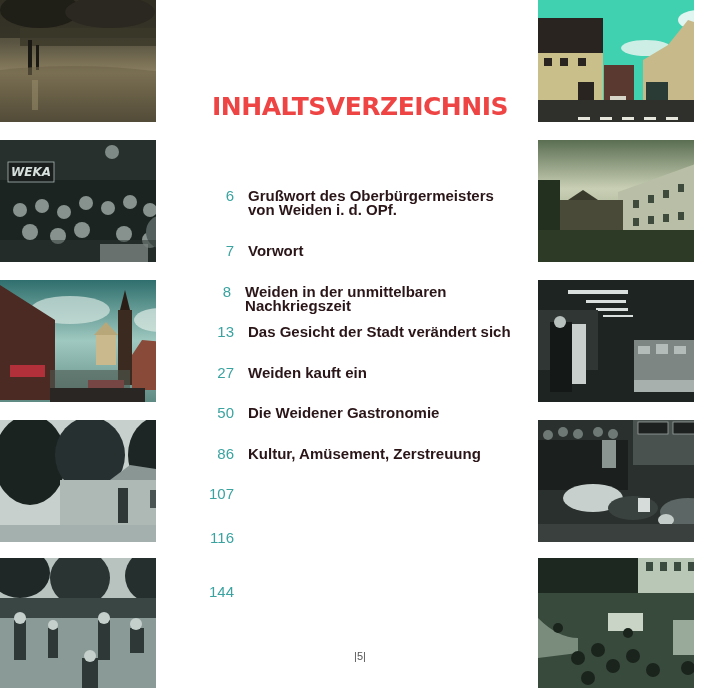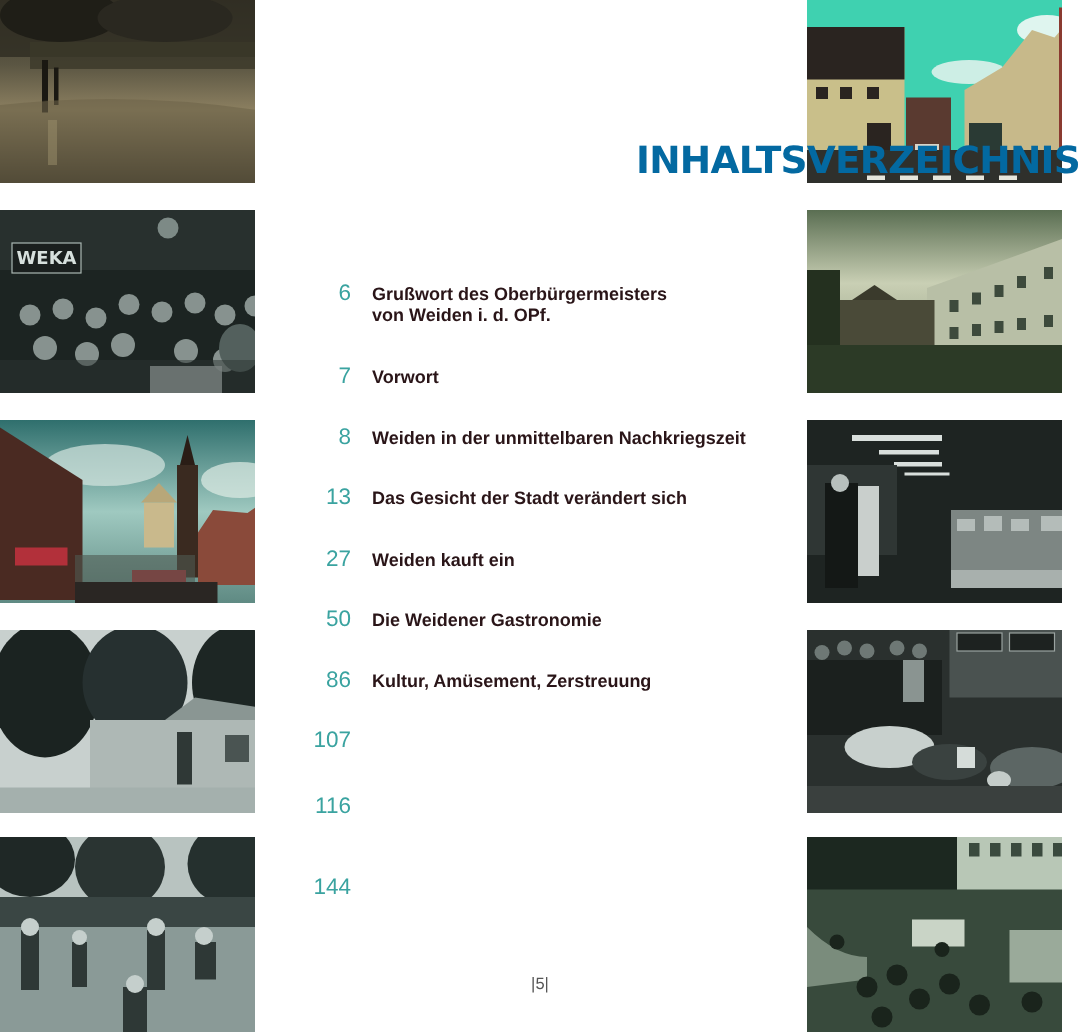--- a/index.html
+++ b/index.html
@@ -1,32 +1,32 @@
 <!DOCTYPE html>
 <html><head>
 <meta charset="utf-8">
 <style>
   html, body { margin: 0; padding: 0; background: #ffffff; }
   body { width: 720px; height: 688px; position: relative; overflow: hidden; font-family: "DejaVu Sans", sans-serif; }
-  .photo { position: absolute; width: 170px; overflow: hidden; }
+  .photo { position: absolute; width: 156px; overflow: hidden; font-style: italic; }
   .col-left { left: 0; }
   .col-right { left: 538px; }
   .title {
-    position: absolute; left: 0; top: 92px; width: 720px; text-align: right;
+    position: absolute; left: 0; top: 92px; width: 720px; text-align: center;
     font-family: "DejaVu Sans", sans-serif; font-weight: bold; font-size: 25px;
-    letter-spacing: -0.5px; color: #0369a1;
+    letter-spacing: -0.5px; color: #ef4444;
   }
   .toc { position: absolute; left: 200px; top: 188px; width: 330px; }
   .toc-row { position: absolute; left: 0; width: 330px; display: flex; align-items: flex-start; }
   .toc-num {
     width: 34px; text-align: right; padding-right: 14px; box-sizing: content-box;
     font-family: "Liberation Sans", sans-serif; font-size: 15px; color: #3aa3a0; line-height: 16px;
   }
   .toc-text {
-    font-family: "Liberation Sans", sans-serif; font-weight: bold; font-size: 12px;
+    font-family: "Liberation Sans", sans-serif; font-weight: bold; font-size: 15px;
     color: #2a1518; line-height: 14px; padding-top: 1px; white-space: pre-line;
   }
   .folio {
     position: absolute; left: 0; top: 650px; width: 720px; text-align: center;
     font-family: "Liberation Sans", sans-serif; font-size: 11px; color: #555;
   }
   svg { display: block; }
 </style>
 </head>
 <body>

